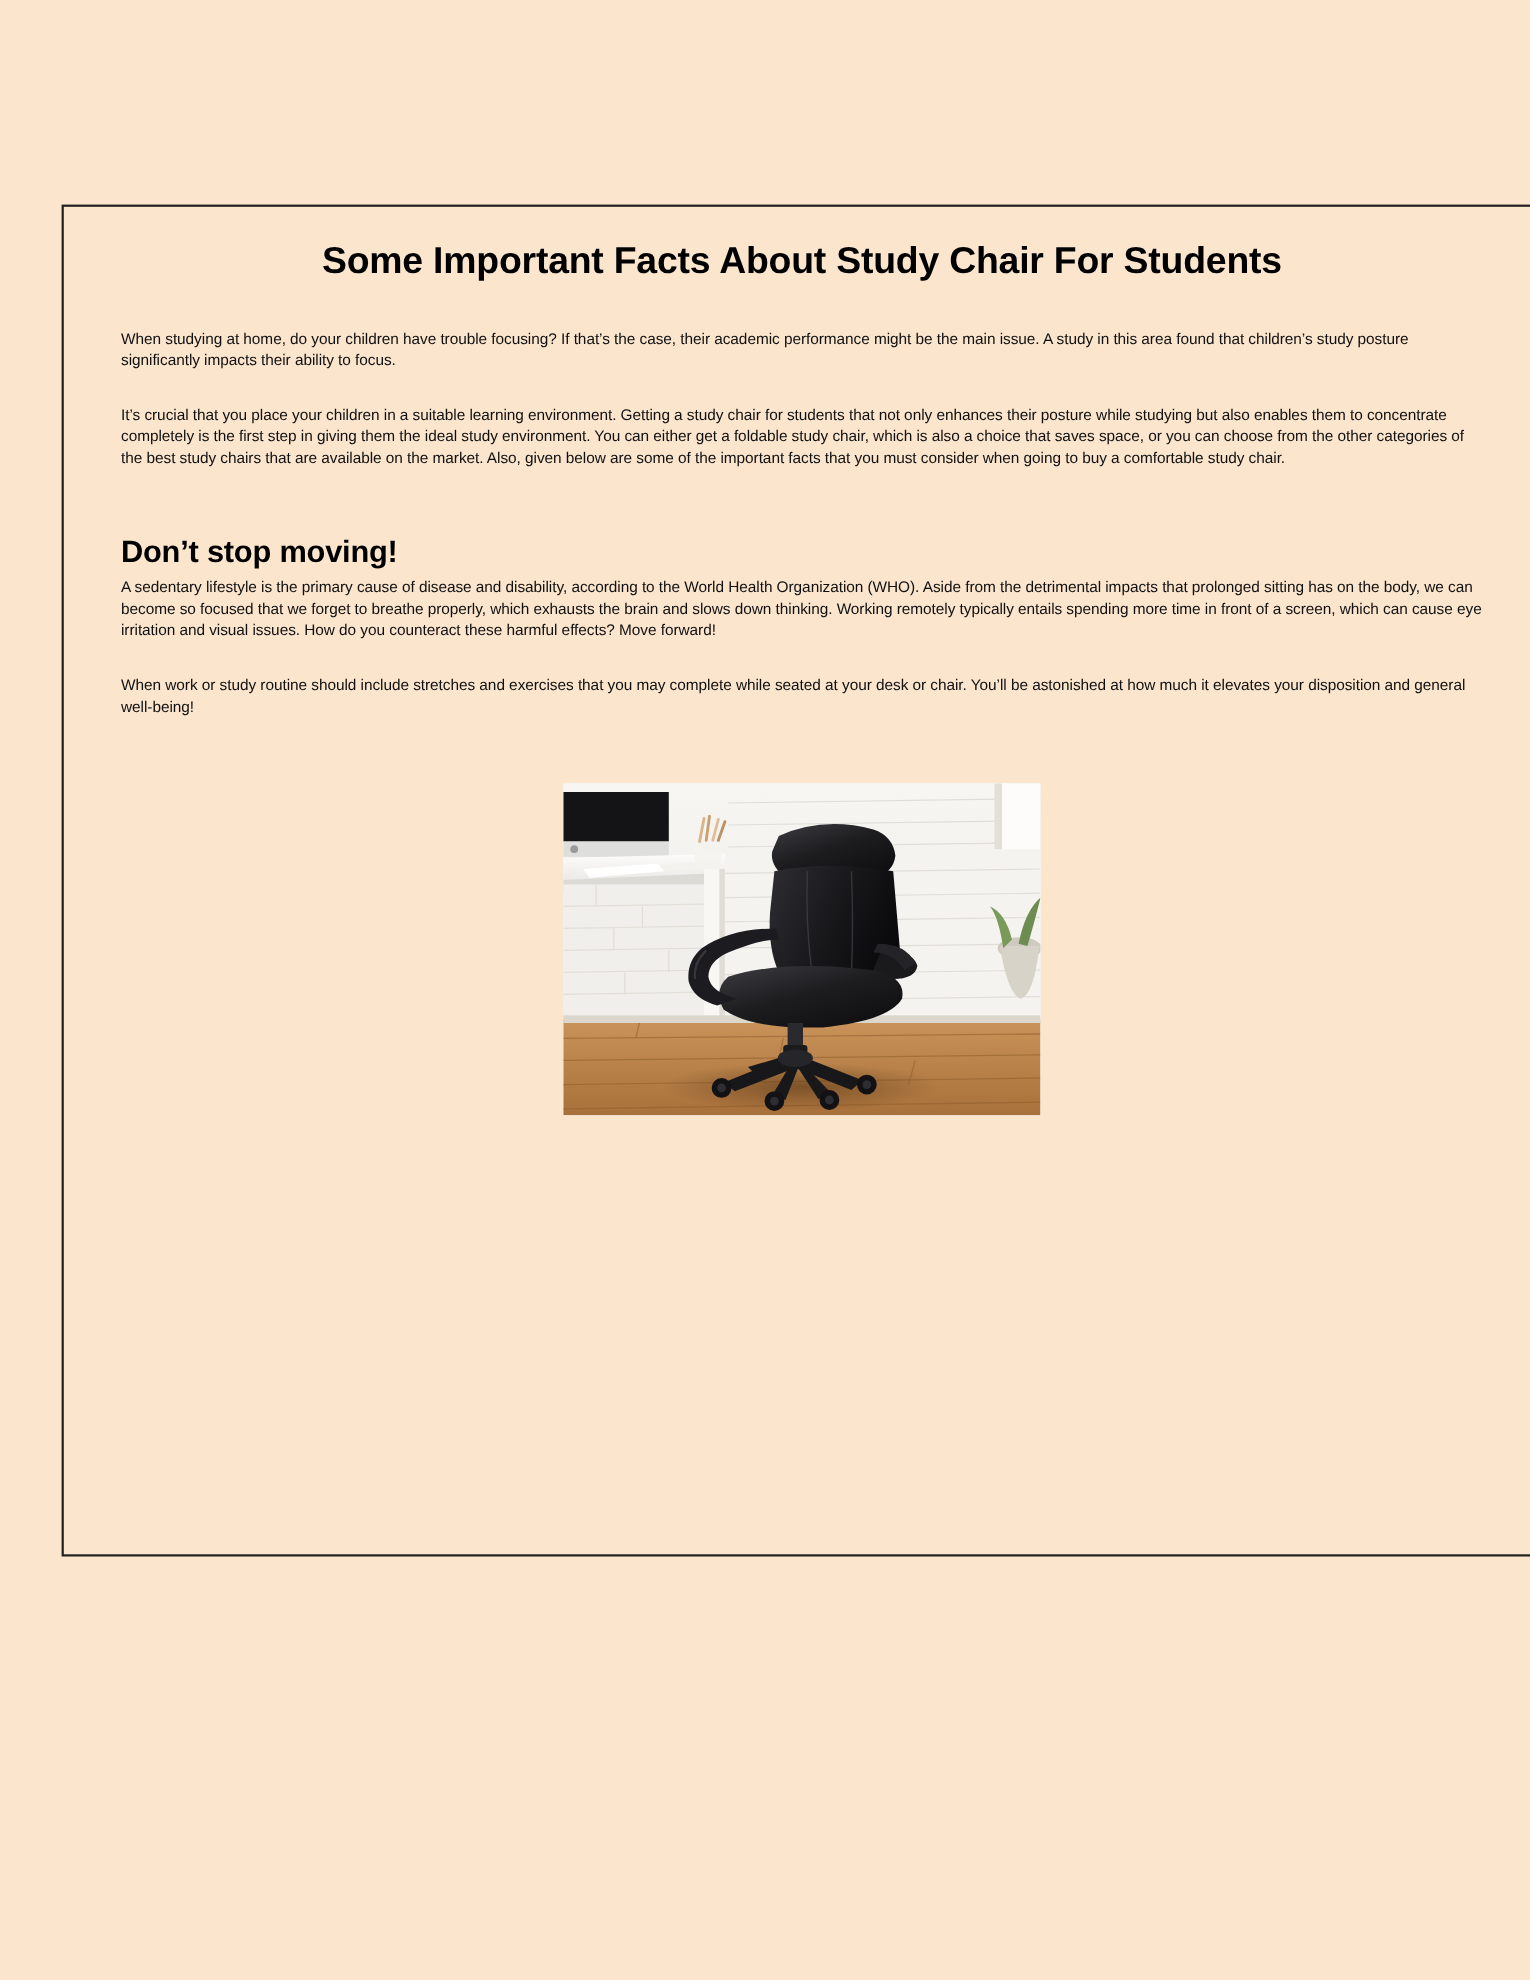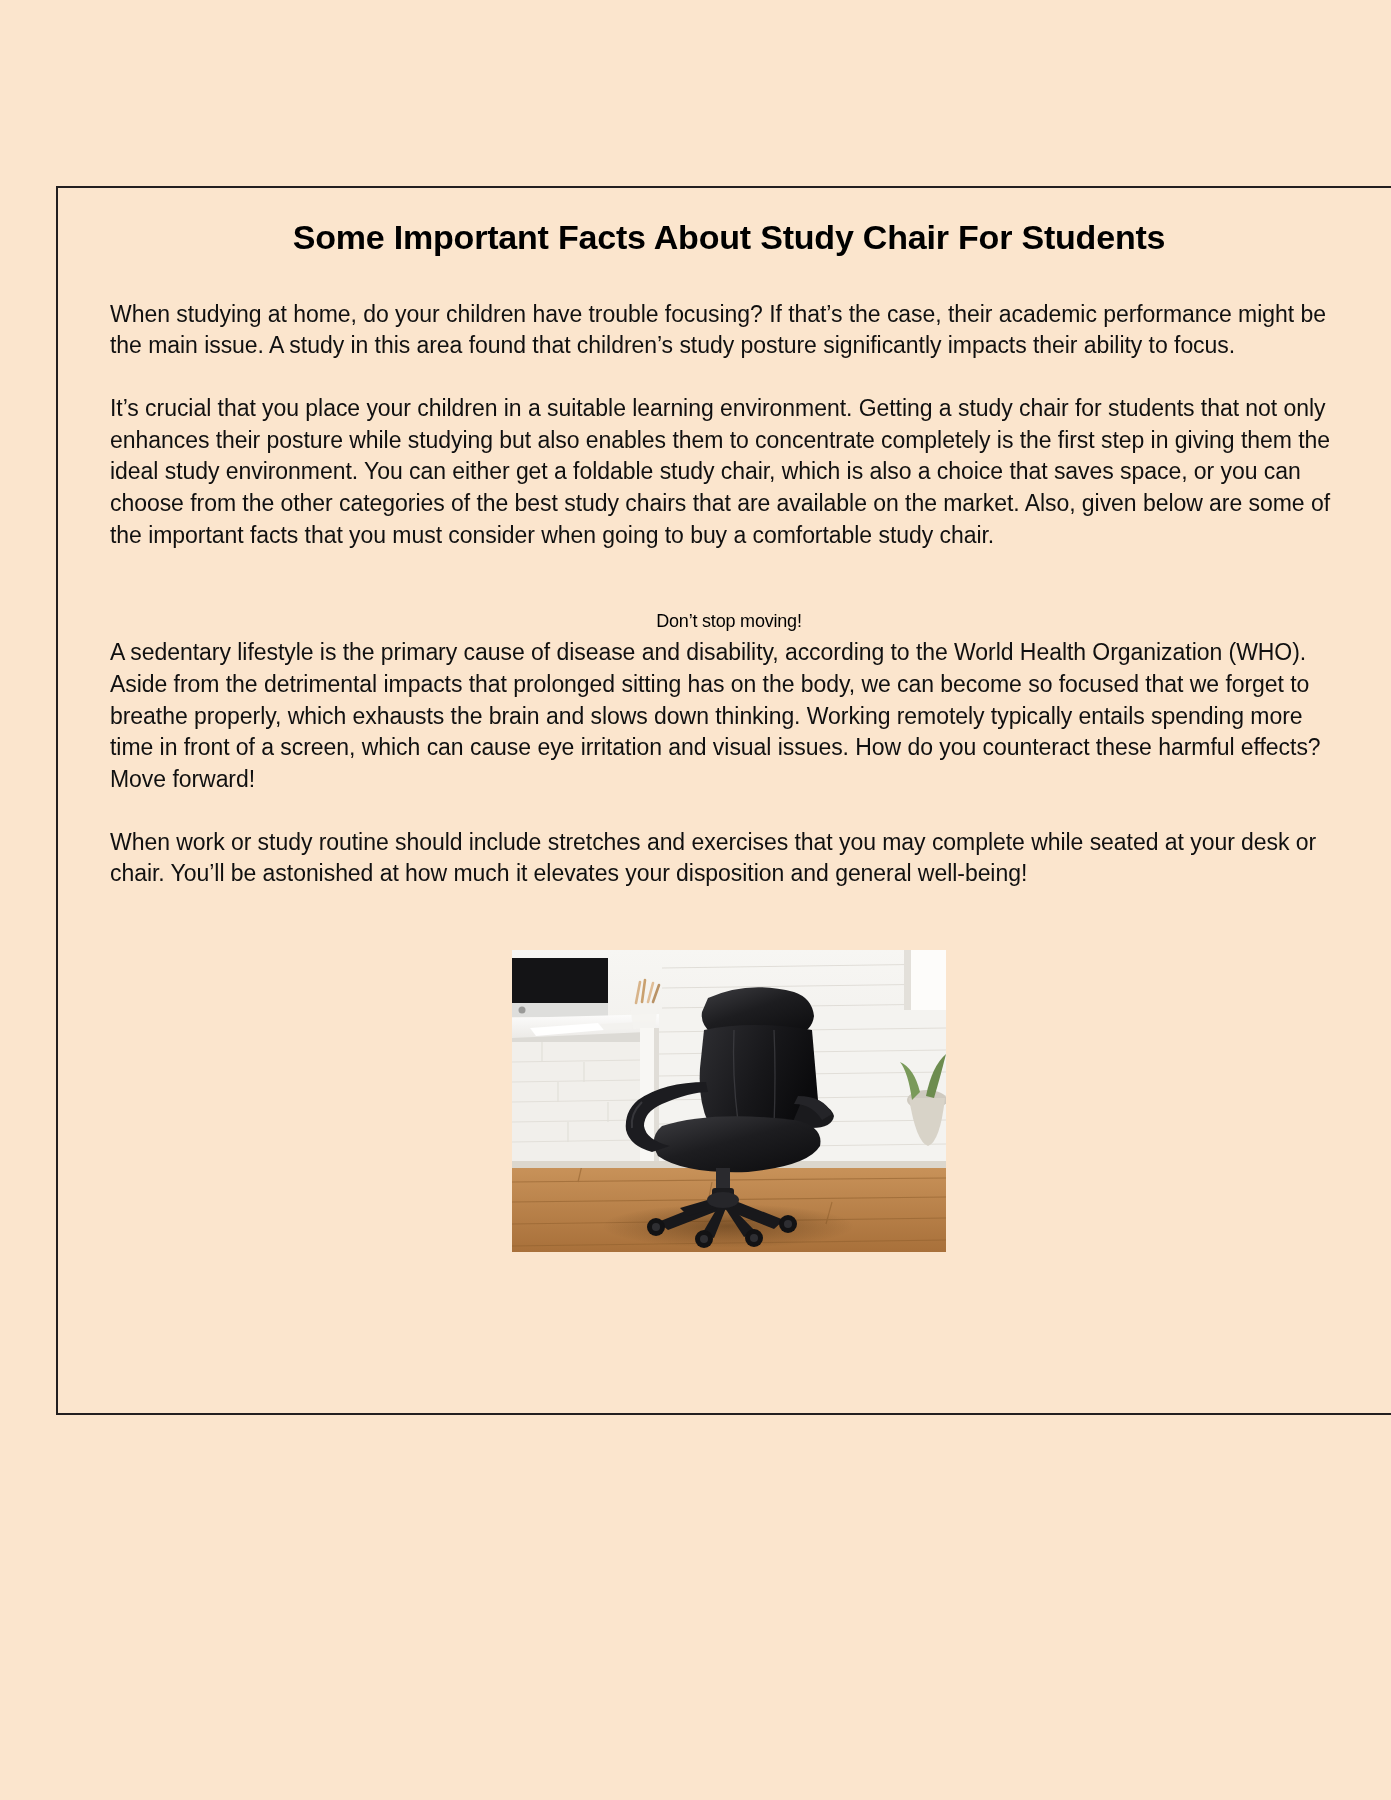--- a/index.html
+++ b/index.html
@@ -42,40 +42,39 @@
     font-size: 34px;
     font-weight: bold;
     text-align: center;
     letter-spacing: -0.2px;
     margin: 14px 0 0 0;
     line-height: 1.25;
     color: #000;
   }
 
   .para {
-    font-size: 23px;
+    font-size: 14px;
     line-height: 1.38;
     margin: 0;
     color: #101010;
     text-align: left;
     letter-spacing: -0.05px;
   }
 
   .gap-lg { height: 40px; }
   .gap-md { height: 31px; }
   .gap-xl { height: 58px; }
 
   .sub-heading {
-    font-size: 18px;
-    font-weight: normal;
+    font-size: 28px;
+    font-weight: bold;
     margin: 0 0 4px 0;
     line-height: 1.3;
     letter-spacing: -0.2px;
     color: #000;
-    text-align: center;
   }
 
   .figure-wrap {
     display: flex;
     justify-content: center;
     margin-top: 60px;
   }
 
   .figure {
     width: 434px;

